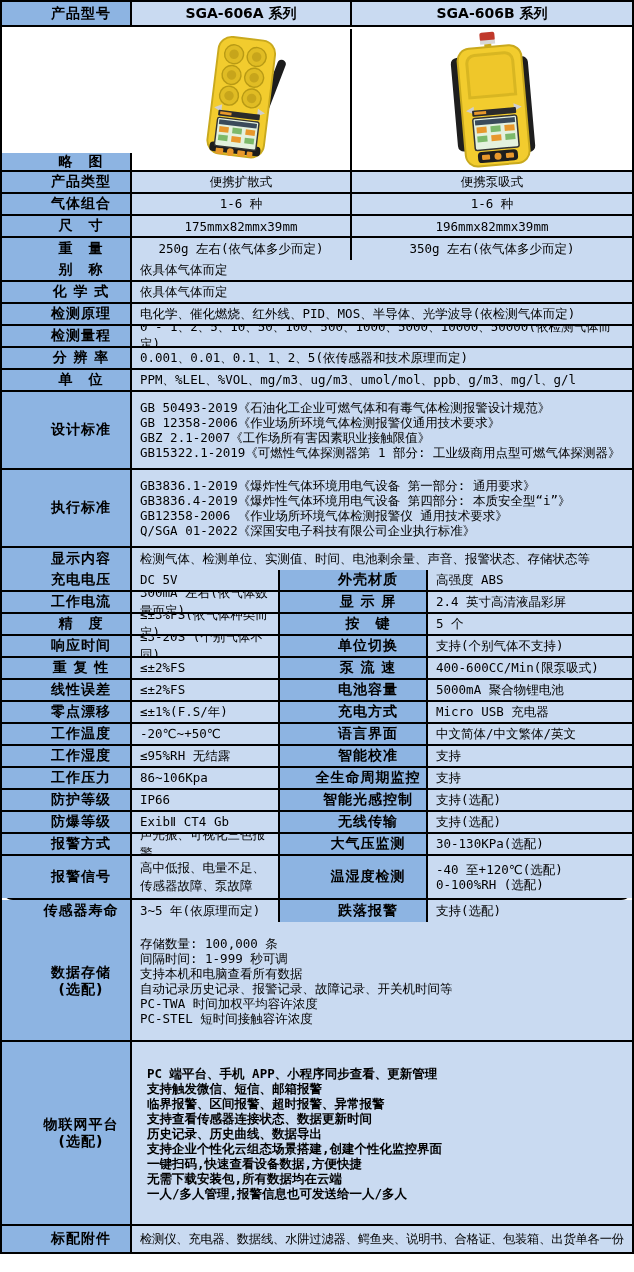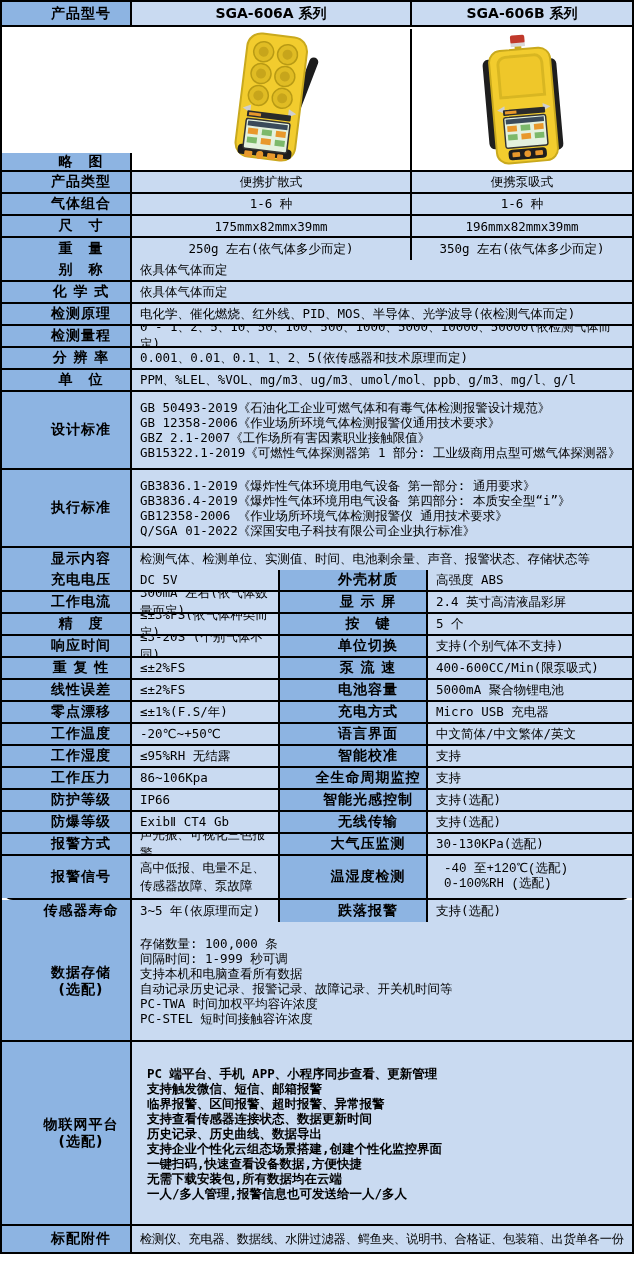--- a/index.html
+++ b/index.html
@@ -21,21 +21,21 @@
   .row{display:flex;border-bottom:2px solid var(--border);}
   .row:last-child{border-bottom:none;}
   .cell{
     border-right:2px solid var(--border);
     display:flex;align-items:center;overflow:hidden;
     color:#000;
   }
   .cell:last-child{border-right:none;}
   
   .w-lbl{width:130px;flex:none;}
-  .w-a{width:280px;flex:none;}
+  .w-a{width:220px;flex:none;}
   .w-b{flex:1;}
   .w-full{flex:1;}
   .w-v1{width:148px;flex:none;}
   .w-l2{width:148px;flex:none;}
   .w-v2{flex:1;}
   
   .h25{height:25px;} .h145{height:145px;align-items:flex-end;} .h22{height:22px;} .h44{height:44px;border-radius:11px;}
   .h78{height:78px;} .h120{height:120px;} .h184{height:184px;} .h26{height:26px;}
   
   .lbl{
@@ -330,21 +330,21 @@
         </div>
         <div class="cell lbl w-l2">大气压监测</div>
         <div class="cell val w-v2">30-130KPa(选配)</div>
       </div>
       <div class="row h44">
         <div class="cell lbl w-lbl">报警信号</div>
         <div class="cell val w-v1">
           <div class="wrap">高中低报、电量不足、传感器故障、泵故障</div>
         </div>
         <div class="cell lbl w-l2">温湿度检测</div>
-        <div class="cell val w-v2" style="padding: 8px; font-family: Liberation Mono, monospace;">
+        <div class="cell val w-v2" style="padding: 0px;">
           <div class="lines">
             <div class="ln">-40 至+120℃(选配)</div>
             <div class="ln">0-100%RH (选配)</div>
           </div>
         </div>
       </div>
       <div class="row h22">
         <div class="cell lbl w-lbl">传感器寿命</div>
         <div class="cell val w-v1">
           <div class="wrap">3~5 年(依原理而定)</div>

